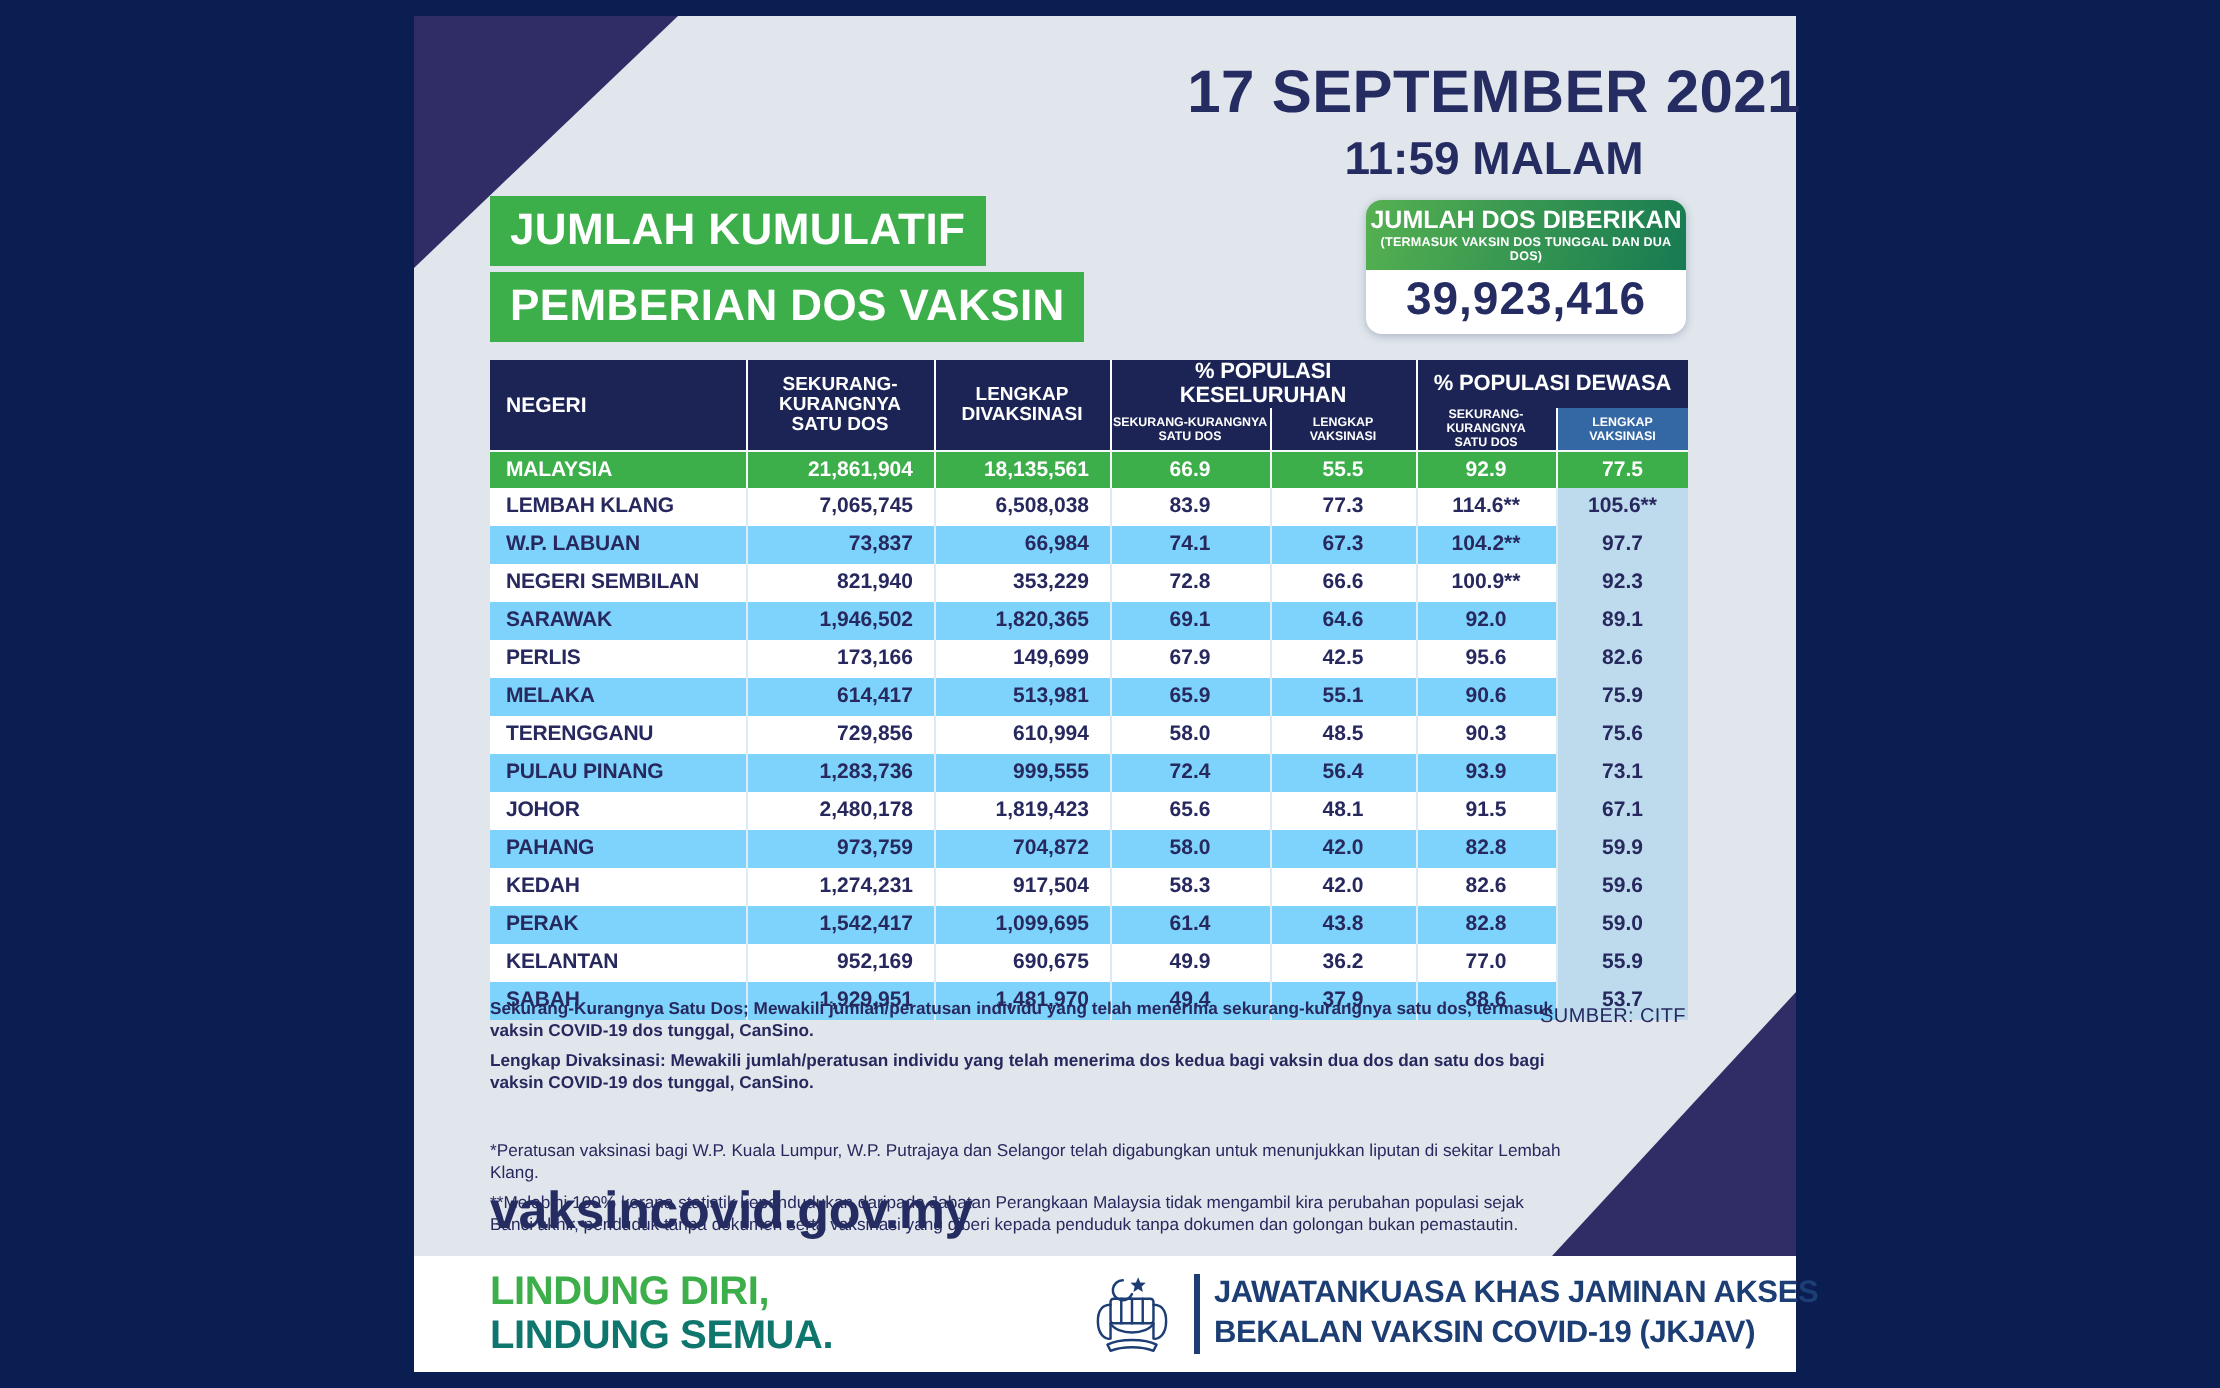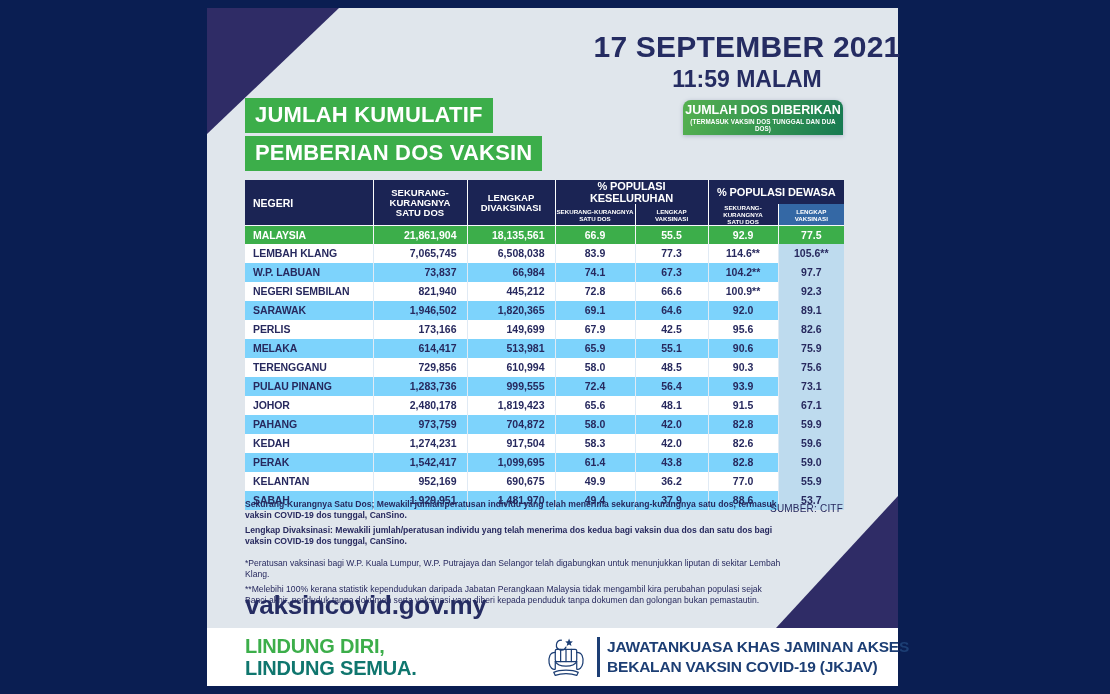--- a/index.html
+++ b/index.html
@@ -50,21 +50,21 @@
   tbody td.lastcol, tbody tr.alt td.lastcol { background:#bedbee; }
   tbody td + td { border-left:1px solid #e0eaf4; }
   td.negeri { text-align:left; padding-left:8px; letter-spacing:-0.1px; }
   td.num { text-align:right; padding-right:10px; }
   td.pct { text-align:center; }
 
   .pre { white-space:pre-line; }
 
   .footnotes { position:absolute; left:38px; top:491px; width:540px; color:#27295e; }
   .fn { font-size:8.6px; font-weight:700; line-height:1.28; margin-bottom:4px; }
-  .fn.gap { margin-bottom:11px; }
+  .fn.gap { margin-bottom:23px; }
   .fn.light { font-weight:500; }
   .source { position:absolute; right:55px; top:495px; font-size:10px; font-weight:400; color:#27295e; letter-spacing:0.2px; }
 
   .website { position:absolute; left:38px; top:582px; font-size:26px; font-weight:800; color:#252c62; letter-spacing:-0.2px; }
 
   .footer-strip { position:absolute; left:0; top:628px; width:691px; height:58px; background:#ffffff; }
   .slogan { position:absolute; left:38px; top:7px; font-size:20px; font-weight:700; line-height:1.12; letter-spacing:-0.2px; }
   .slogan .l1 { color:#3cae4a; }
   .slogan .l2 { color:#0f766e; }
   .emblem { position:absolute; left:336px; top:6px; width:46px; height:46px; }
@@ -90,20 +90,23 @@
 
       <div class="title-chips">
         <div class="chip">JUMLAH KUMULATIF</div>
         <div class="chip">PEMBERIAN DOS VAKSIN</div>
       </div>
 
       <div class="badge">
         <div class="badge-green">
           <div class="badge-title">JUMLAH DOS DIBERIKAN</div>
           <div class="badge-sub">(TERMASUK VAKSIN DOS TUNGGAL DAN DUA DOS)</div>
+        </div>
+        <div class="badge-white">
+          <div class="badge-num">39,923,416</div>
         </div>
       </div>
 
       <table class="vax">
         <colgroup>
           <col style="width:128px">
             <col style="width:94px">
             <col style="width:88px">
           <col style="width:80px">
             <col style="width:73px">
@@ -158,21 +161,21 @@
               <td class="num">73,837</td>
               <td class="num">66,984</td>
               <td class="pct">74.1</td>
               <td class="pct">67.3</td>
               <td class="pct">104.2**</td>
               <td class="pct lastcol">97.7</td>
             </tr>
             <tr>
               <td class="negeri">NEGERI SEMBILAN</td>
               <td class="num">821,940</td>
-              <td class="num">445,212</td>
+              <td class="num">353,229</td>
               <td class="pct">72.8</td>
               <td class="pct">66.6</td>
               <td class="pct">100.9**</td>
               <td class="pct lastcol">92.3</td>
             </tr>
             <tr class="alt">
               <td class="negeri">SARAWAK</td>
               <td class="num">1,946,502</td>
               <td class="num">1,820,365</td>
               <td class="pct">69.1</td>

